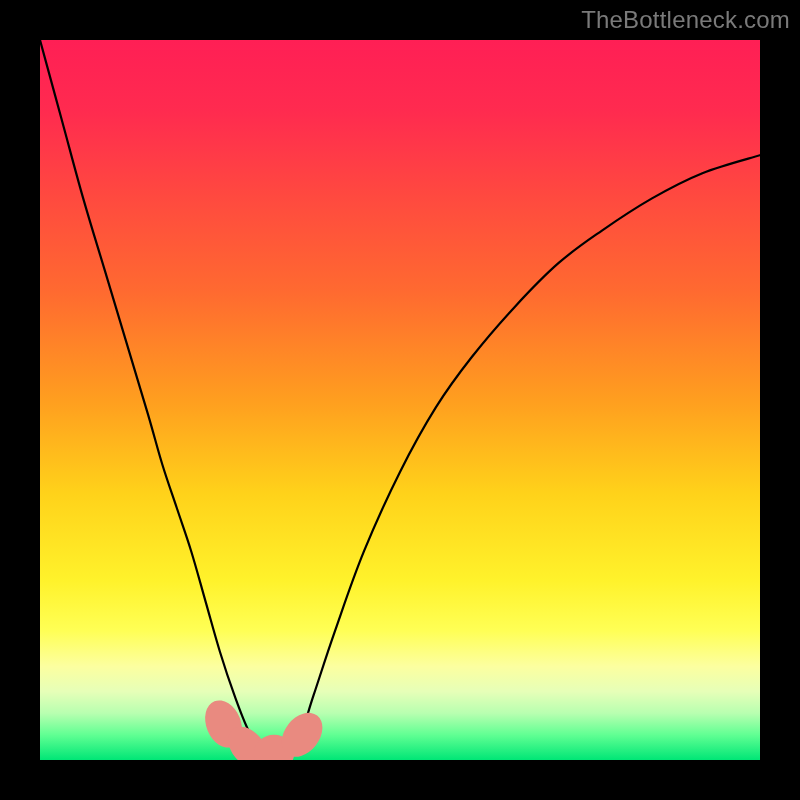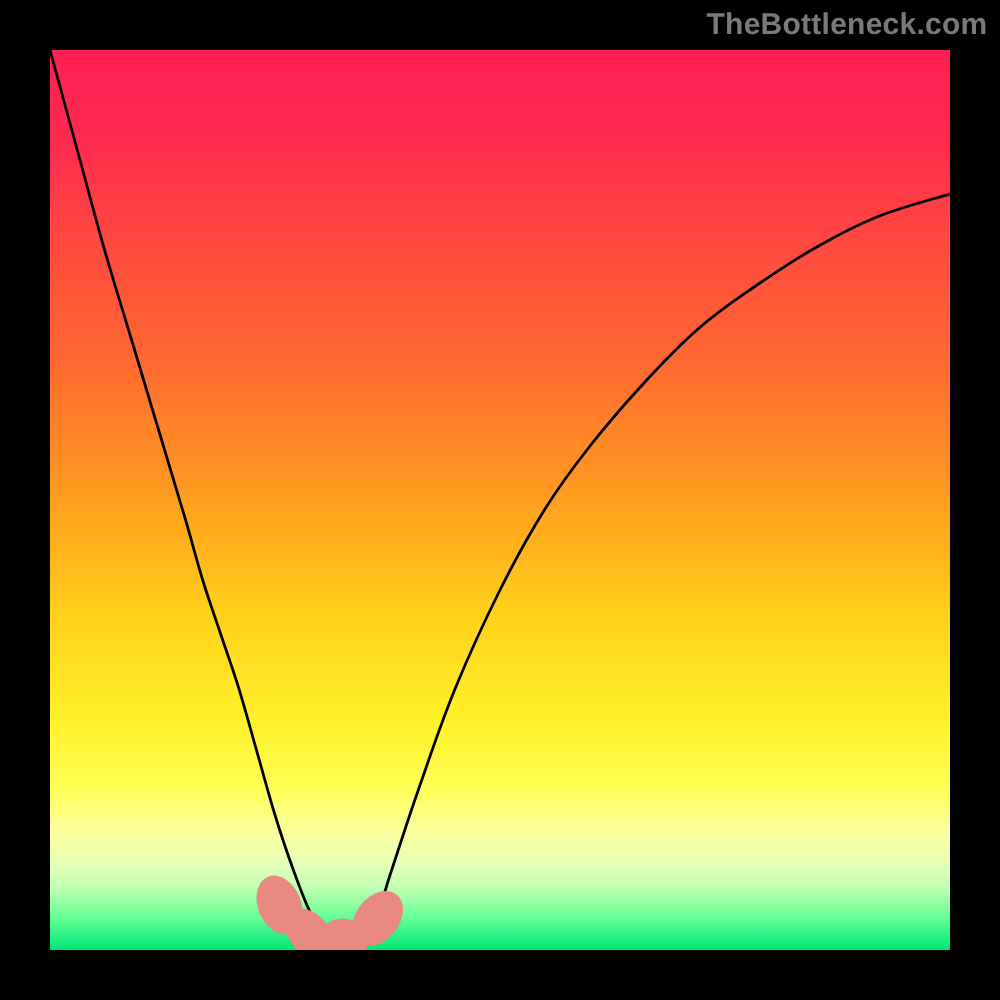--- a/index.html
+++ b/index.html
@@ -18,21 +18,21 @@
     width: 800px;
     height: 800px;
     background: #000;
   }
   .watermark {
     position: absolute;
     top: 6px;
     right: 10px;
     color: #7a7a7a;
     font-size: 24px;
-    font-weight: 700;
+    font-weight: 400;
     letter-spacing: 0.2px;
     z-index: 30;
   }
   .plot-area {
     position: absolute;
     left: 40px;
     top: 40px;
     width: 720px;
     height: 720px;
     overflow: hidden;

